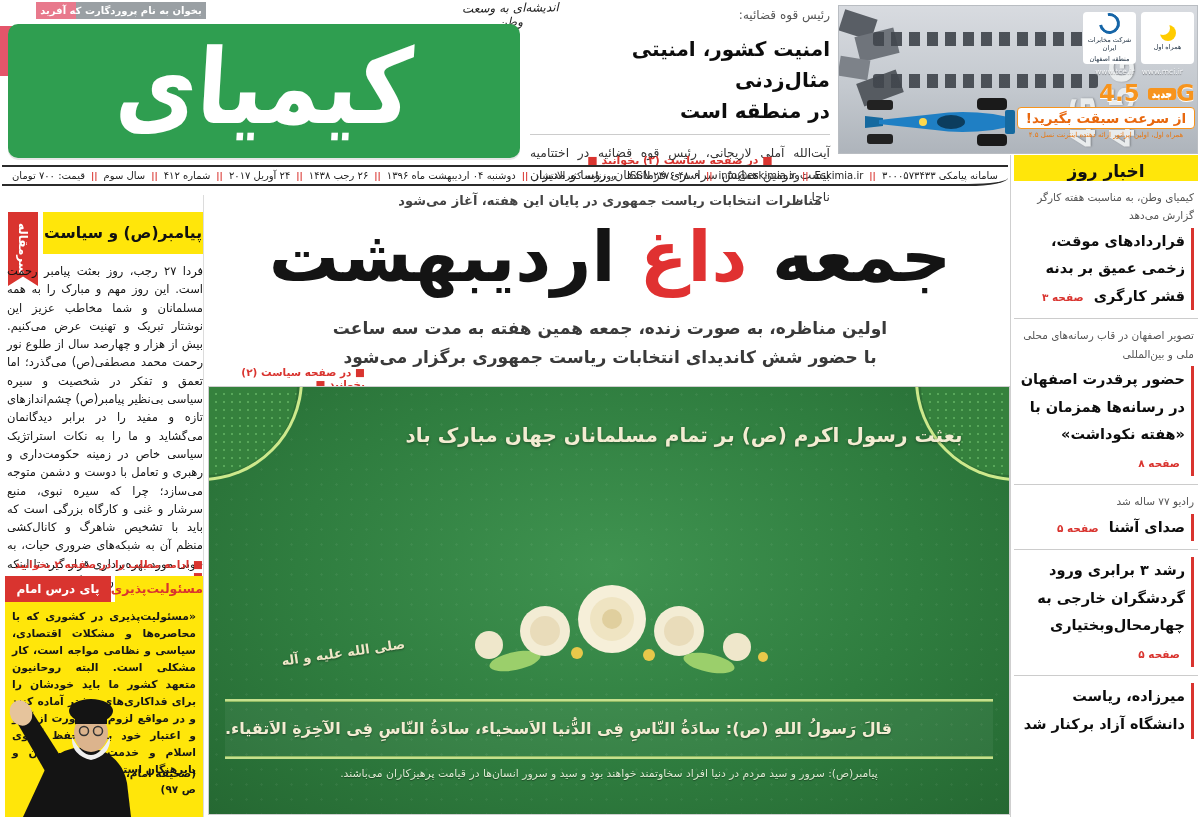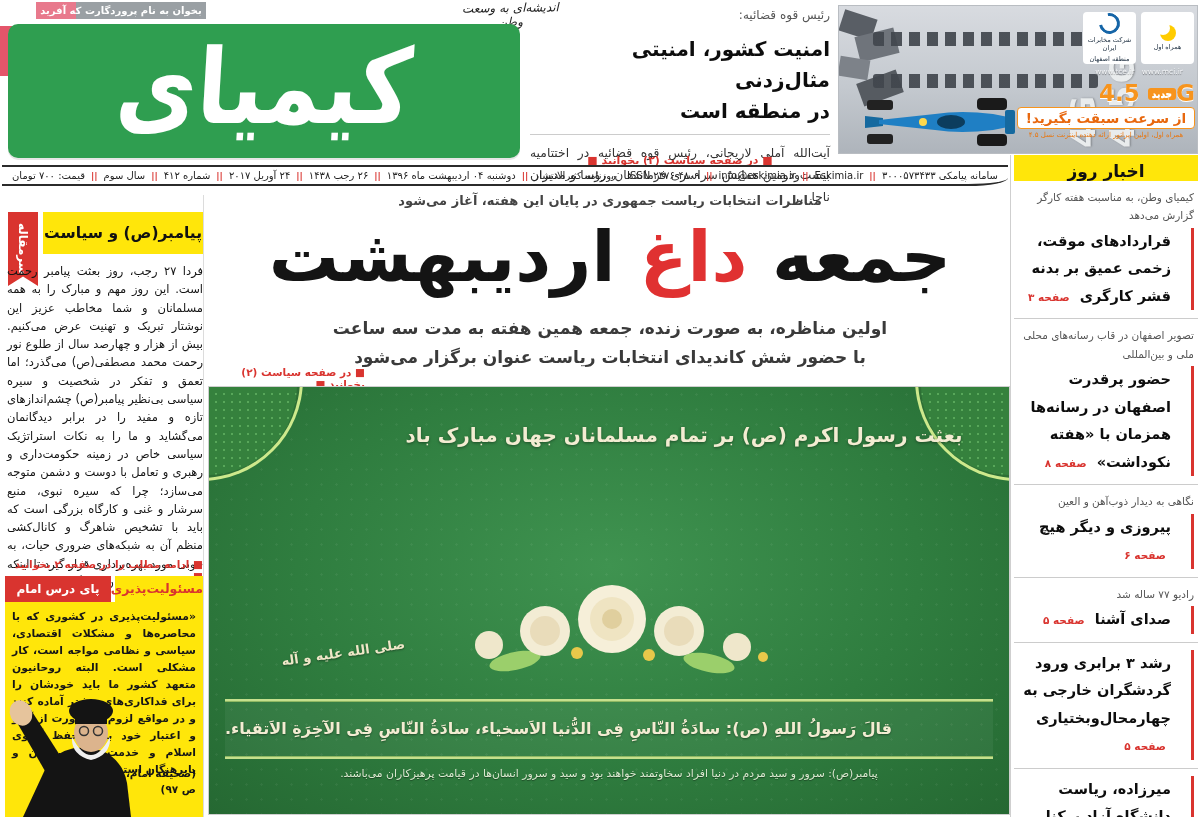--- a/index.html
+++ b/index.html
@@ -72,21 +72,21 @@
 
   
   .sidebar{left:1014px;top:155px;width:184px;height:662px;overflow:hidden}
   .sb-head{background:#ffe60a;height:26px;line-height:33px;text-align:center;font-weight:bold;
            font-size:17px;color:#111}
   .sb-item{padding:7px 4px 8px 2px;border-bottom:1px solid #ccc;text-align:right}
   .sb-item:last-child{border-bottom:none}
   .sb-kicker{font-size:10.5px;color:#555;line-height:1.75;margin-bottom:3px}
   .sb-kicker:empty{display:none}
   .sb-h{font-size:14.5px;font-weight:bold;color:#0d0d0d;line-height:1.9;
-        border-right:3px solid #d9342f;padding-right:20px}
+        border-right:3px solid #d9342f;padding-right:6px}
   .sb-page{color:#d9342f;font-size:10.5px;font-weight:bold;padding-right:5px;white-space:nowrap}
   .sb-page:empty{display:none}
 
   
   .leftcol{left:5px;top:212px;width:198px;height:605px}
   .ed-tab{position:absolute;left:3px;top:0;width:30px;height:74px;background:#d9342f;color:#fff;
           writing-mode:vertical-rl;display:flex;align-items:center;justify-content:center;
           font-size:12px;font-weight:bold;letter-spacing:1px;
           clip-path:polygon(0 0,100% 0,100% 100%,50% 87%,0 100%)}
   .ed-head{position:absolute;right:0;top:0;width:160px;height:42px;background:#ffe60a;
@@ -245,25 +245,20 @@
       <div class="sb-kicker">کیمیای وطن، به مناسبت هفته کارگر گزارش می‌دهد</div>
       <div class="sb-h"><span>قراردادهای موقت، زخمی عمیق بر بدنه قشر کارگری</span>
         <span class="sb-page">صفحه ۳</span></div>
     </div>
     <div class="sb-item">
       <div class="sb-kicker">تصویر اصفهان در قاب رسانه‌های محلی ملی و بین‌المللی</div>
       <div class="sb-h"><span>حضور پرقدرت اصفهان در رسانه‌ها همزمان با «هفته نکوداشت»</span>
         <span class="sb-page">صفحه ۸</span></div>
     </div>
     <div class="sb-item">
-      <div class="sb-kicker">نگاهی به دیدار ذوب‌آهن و العین</div>
-      <div class="sb-h"><span>پیروزی و دیگر هیچ</span>
-        <span class="sb-page">صفحه ۶</span></div>
-    </div>
-    <div class="sb-item">
       <div class="sb-kicker">رادیو ۷۷ ساله شد</div>
       <div class="sb-h"><span>صدای آشنا</span>
         <span class="sb-page">صفحه ۵</span></div>
     </div>
     <div class="sb-item">
 
       <div class="sb-h"><span>رشد ۳ برابری ورود گردشگران خارجی به چهارمحال‌وبختیاری</span>
         <span class="sb-page">صفحه ۵</span></div>
     </div>
     <div class="sb-item">
@@ -300,21 +295,21 @@
   </div>
 
   <div class="abs mkick">مناظرات انتخابات ریاست جمهوری در پایان این هفته، آغاز می‌شود</div>
   <div class="abs mh">
     <span>جمعه</span>
     <span class="red">داغ</span>
     <span>اردیبهشت</span>
   </div>
   <div class="abs msub">
     <span>اولین مناظره، به صورت زنده، جمعه همین هفته به مدت سه ساعت</span><br>
-    <span>با حضور شش کاندیدای انتخابات ریاست عنوان برگزار می‌شود</span>
+    <span>با حضور شش کاندیدای انتخابات ریاست جمهوری برگزار می‌شود</span>
   </div>
   <div class="abs mpage">■ در صفحه سیاست (۲) بخوانید ■</div>
 
   <div class="abs poster">
     <div class="pat"></div>
     <div class="orn tl"></div>
     <div class="orn tr"></div>
     <div class="greet">بعثت رسول اکرم (ص) بر تمام مسلمانان جهان مبارک باد</div>
     <svg class="flowers" viewBox="0 0 370 112">
       <ellipse cx="88" cy="96" rx="26" ry="9" fill="#9bcf6b" transform="rotate(-12 88 96)"></ellipse>

